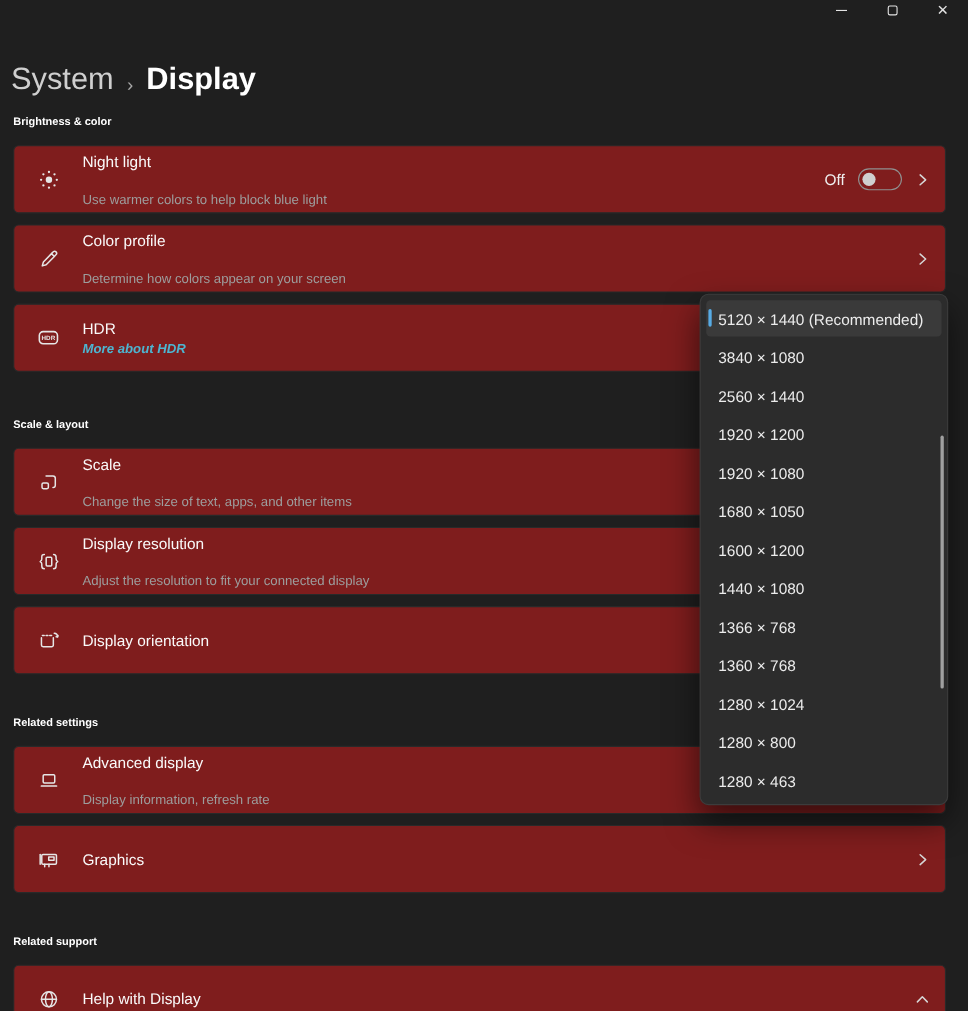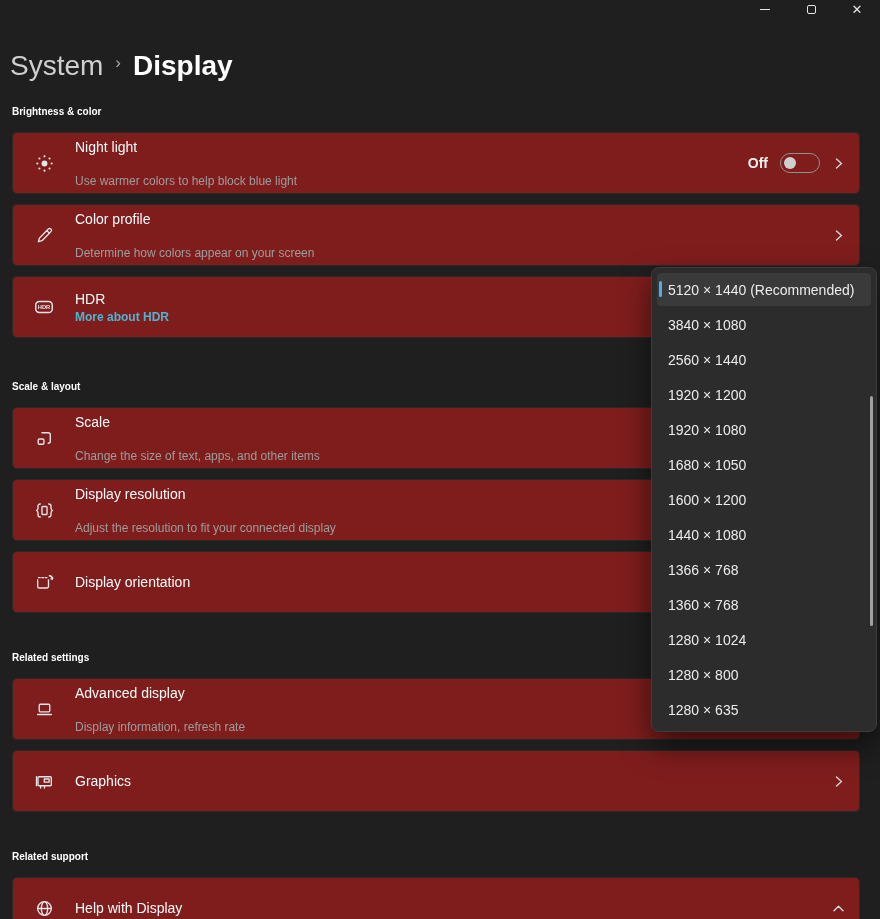--- a/index.html
+++ b/index.html
@@ -11,47 +11,47 @@
     cursor:default;
   }
   
   .titlebar { position:absolute; top:0; right:0; display:flex; z-index:30; }
   .win-btn { width:46px; height:18px; display:flex; align-items:center; justify-content:center; }
   .glyph-min { width:10px; height:1px; background:#e4e4e4; }
   .glyph-max { width:9px; height:9px; border:1px solid #e4e4e4; border-radius:2px; }
   .glyph-close { font-size:13px; line-height:1; color:#e4e4e4; }
   
   #content { position:absolute; left:12px; top:50px; width:848px; }
-  .breadcrumb { display:flex; align-items:flex-start; height:38px; margin-left:-2px; }
+  .breadcrumb { display:flex; align-items:flex-end; height:38px; margin-left:-2px; }
   .crumb-root { font-size:28px; color:#cfcfcf; font-weight:400; }
   .crumb-sep { font-size:17px; color:#a8a8a8; margin:3px 12px 0 12px; }
   .crumb-current { font-size:28px; font-weight:700; color:#ffffff; }
   .section.s1 { padding-top:15px; }
   .section.s2 { padding-top:30px; }
   .section.s3 { padding-top:26px; }
   .section.s4 { padding-top:26px; }
   .section-title { font-size:10px; font-weight:700; color:#ffffff; line-height:18px; margin-bottom:11px; }
   .card {
     background:#7f1d1d; border:1px solid #292929; border-radius:5px;
     height:62px; margin-bottom:10px; display:flex; align-items:center;
   }
   .row-icon { width:62px; flex:none; display:flex; align-items:center; justify-content:center; }
   .row-icon svg { display:block; }
   .row-text { flex:1; min-width:0; }
   .row-title { font-size:14px; color:#fafafa; line-height:18px; }
   .row-subtitle { font-size:12px; color:#9d9d9d; line-height:15px; margin-top:18px; }
-  .row-link { font-size:12px; font-weight:700; color:#4db5d1; line-height:15px; margin-top:2px; }
+  .row-link { font-size:12px; font-weight:700; color:#4db5d1; line-height:15px; margin-top:2px;font-style:italic; }
   .row-right { display:flex; align-items:center; gap:12px; padding-right:14px; }
-  .off-label { font-size:14px; color:#f0f0f0;font-weight:bold; }
+  .off-label { font-size:14px; color:#f0f0f0; }
   .toggle { width:40px; height:20px; border:1px solid #909090; border-radius:10px; position:relative; }
   .toggle-knob { position:absolute; left:3px; top:3px; width:12px; height:12px; border-radius:50%; background:#cfcfcf; }
   .chev { display:flex; align-items:center; }
   
   .dropdown {
-    position:absolute; left:651px; top:267px; width:226px; z-index:20;
+    position:absolute; left:636px; top:267px; width:226px; z-index:20;
     background:#2c2c2c; border:1px solid #3c3c3c; border-radius:8px;
     padding:3px 0; box-shadow:0 14px 30px rgba(0,0,0,0.55);
   }
   .dd-item {
     height:33px; margin:2px 5px; border-radius:4px; position:relative;
     display:flex; align-items:center; padding-left:11px;
     font-size:14px; color:#ececec; white-space:nowrap;
   }
   .dd-item.selected { background:#3a3a3a; }
   .dd-pill { position:absolute; left:2px; top:8px; width:3px; height:16px; border-radius:2px; background:#57abe4; }
@@ -291,16 +291,16 @@
   <div class="dd-item">
       <span>1360 × 768</span>
     </div>
   <div class="dd-item">
       <span>1280 × 1024</span>
     </div>
   <div class="dd-item">
       <span>1280 × 800</span>
     </div>
   <div class="dd-item">
-      <span>1280 × 635</span>
+      <span>1280 × 463</span>
     </div>
   <div class="dd-scrollbar"></div>
 </div>
 
 </body></html>

